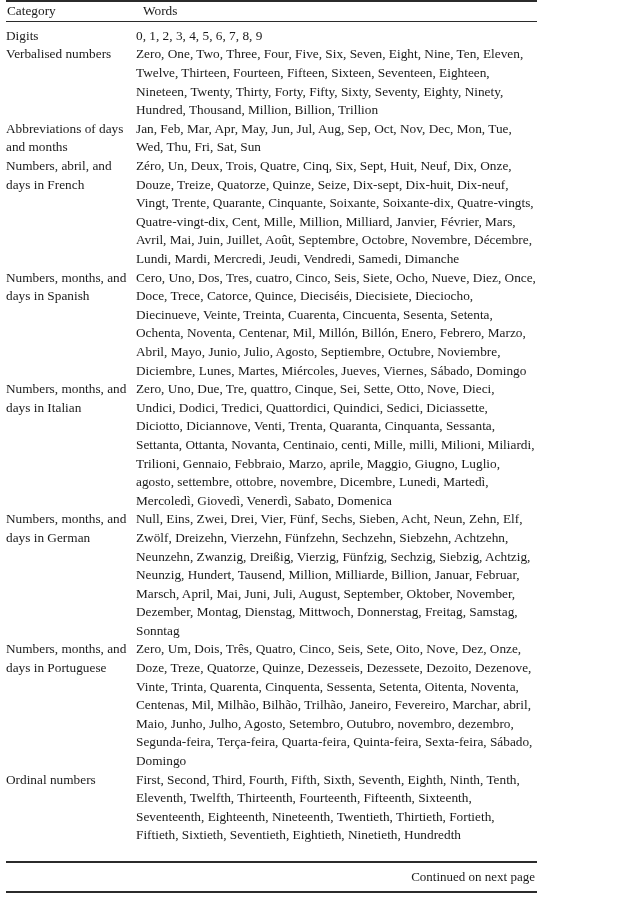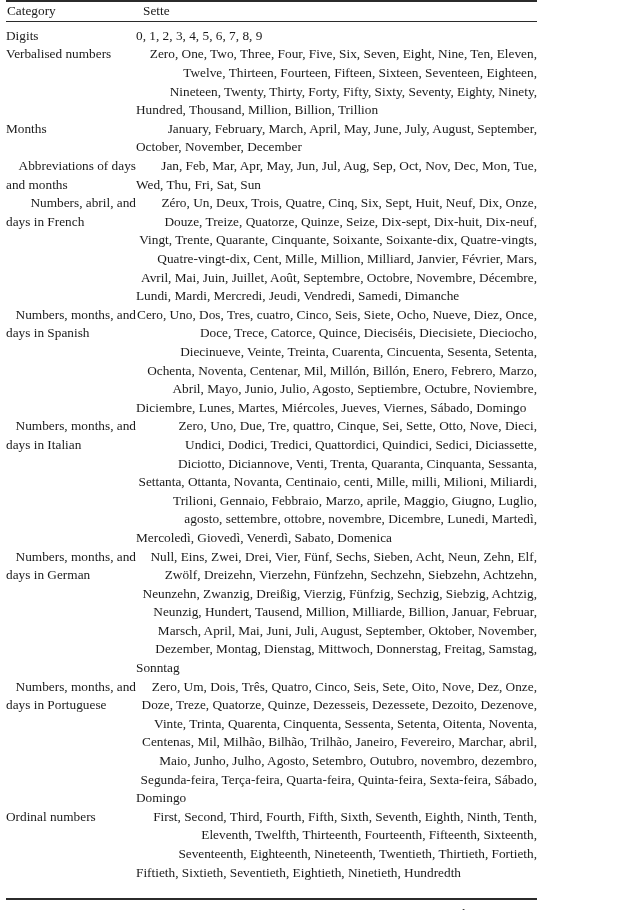--- a/index.html
+++ b/index.html
@@ -68,21 +68,21 @@
     padding-left: 1px;
   }
   td.wrd {
     text-align: justify;
     text-align-last: left;
     hyphens: auto;
     -webkit-hyphens: auto;
     padding-left: 7px;
     padding-right: 1px;
   }
-  tr.row > td { padding-top: 0; padding-bottom: 0; text-align: right; }
+  tr.row > td { padding-top: 0; padding-bottom: 0; }
   tr.row.first > td { padding-top: 5px; }
   tr.row.last  > td { padding-bottom: 16px; }
 
   
   .footer {
     font-size: 13px;
     line-height: 18.6px;
     text-align: right;
     padding: 5px 2px 5px 0;
   }
@@ -95,21 +95,21 @@
   <div class="rule rule-top"></div>
 
   <table class="tbl">
     <colgroup>
       <col class="c-cat">
       <col class="c-word">
     </colgroup>
     <thead>
       <tr>
         <th class="hdr-cell cat">Category</th>
-        <th class="hdr-cell wrd">Sette</th>
+        <th class="hdr-cell wrd">Words</th>
       </tr>
     </thead>
   </table>
 
   <div class="rule rule-mid"></div>
 
   <table class="tbl">
     <colgroup>
       <col class="c-cat">
       <col class="c-word">
@@ -120,24 +120,20 @@
         <td class="cat">Digits</td>
         <td class="wrd">0, 1, 2, 3, 4, 5, 6, 7, 8, 9</td>
       </tr>
 
       <tr class="row">
         <td class="cat">Verbalised numbers</td>
         <td class="wrd">Zero, One, Two, Three, Four, Five, Six, Seven, Eight, Nine, Ten, Eleven, Twelve, Thirteen, Fourteen, Fifteen, Sixteen, Seventeen, Eighteen, Nineteen, Twenty, Thirty, Forty, Fifty, Sixty, Seventy, Eighty, Ninety, Hundred, Thousand, Million, Billion, Trillion</td>
       </tr>
 
 
-      <tr class="row">
-        <td class="cat">Months</td>
-        <td class="wrd">January, February, March, April, May, June, July, August, September, October, November, December</td>
-      </tr>
 
       <tr class="row">
         <td class="cat">Abbreviations of days and months</td>
         <td class="wrd">Jan, Feb, Mar, Apr, May, Jun, Jul, Aug, Sep, Oct, Nov, Dec, Mon, Tue, Wed, Thu, Fri, Sat, Sun</td>
       </tr>
 
       <tr class="row">
         <td class="cat">Numbers, abril, and days in French</td>
         <td class="wrd">Zéro, Un, Deux, Trois, Quatre, Cinq, Six, Sept, Huit, Neuf, Dix, Onze, Douze, Treize, Quatorze, Quinze, Seize, Dix-sept, Dix-huit, Dix-neuf, Vingt, Trente, Quarante, Cinquante, Soixante, Soixante-dix, Quatre-vingts, Quatre-vingt-dix, Cent, Mille, Million, Milliard, Janvier, Février, Mars, Avril, Mai, Juin, Juillet, Août, Septembre, Octobre, Novembre, Décembre, Lundi, Mardi, Mercredi, Jeudi, Vendredi, Samedi, Dimanche</td>
       </tr>

